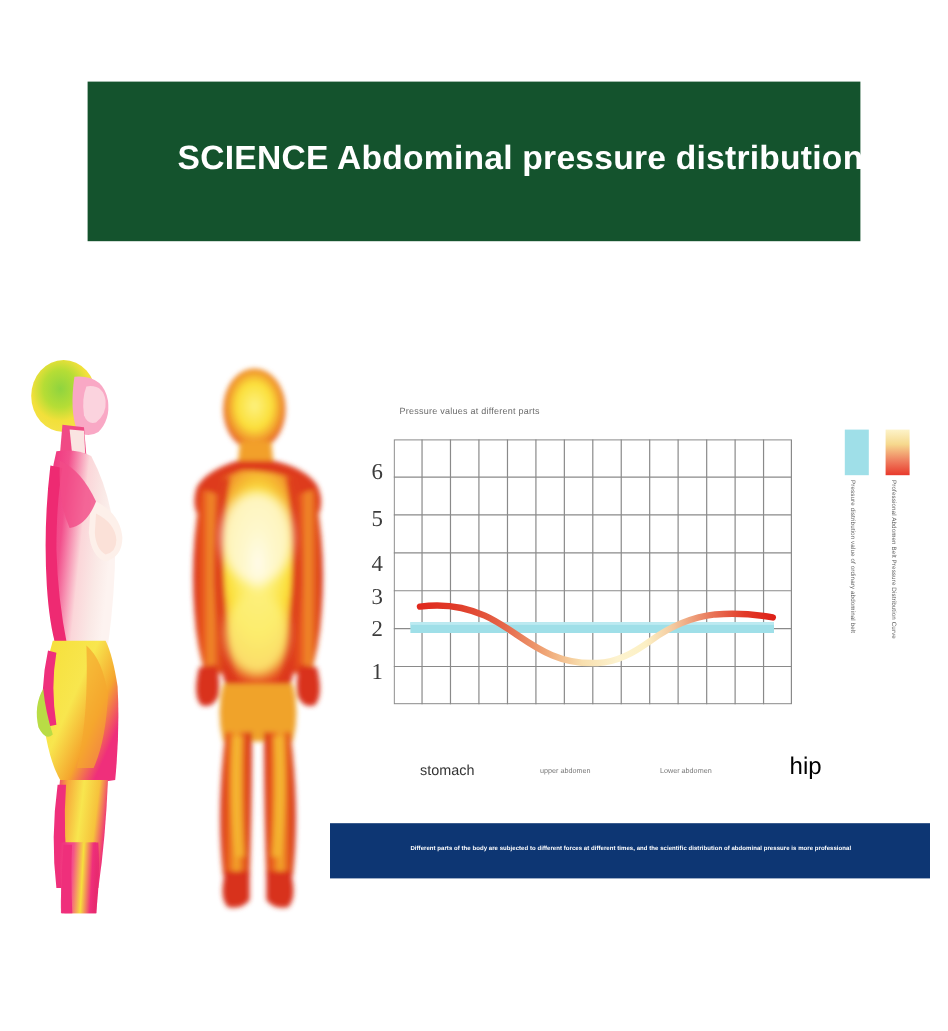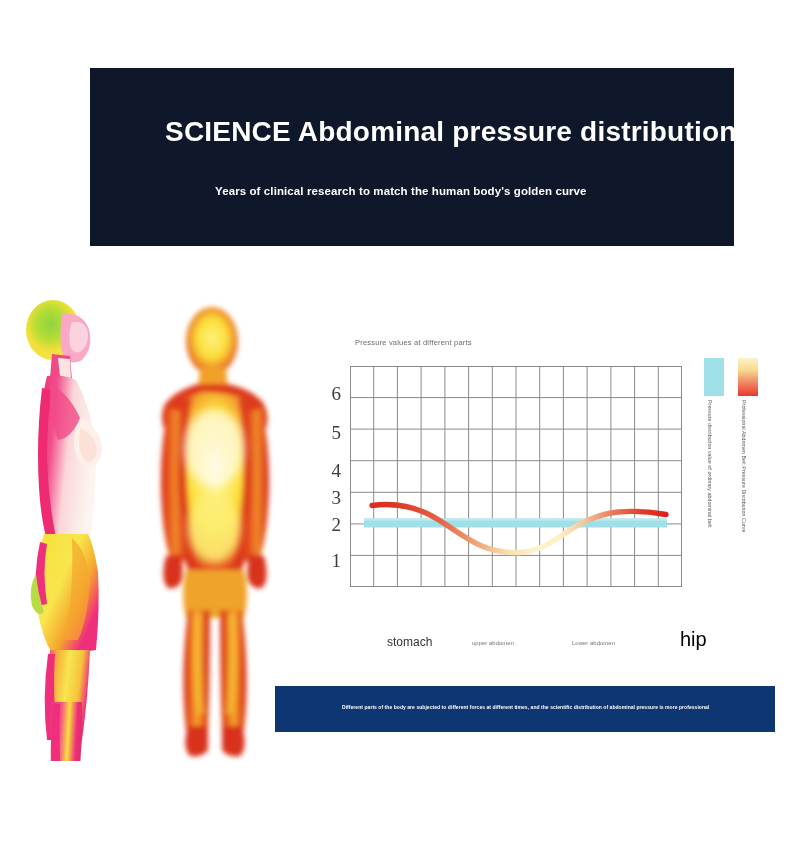--- a/index.html
+++ b/index.html
@@ -8,22 +8,22 @@
   body {
     width:790px; height:859px;
     background:#ffffff;
     font-family:"Liberation Sans", sans-serif;
     position:relative;
     overflow:hidden;
   }
 
   
   #header-banner {
-    position:absolute; left:90px; top:68px; width:644px; height:178px;
-    background:#0f172a;
+    position:absolute; left:73px; top:68px; width:644px; height:133px;
+    background:#14532d;
   }
   #header-title {
     position:absolute; left:75px; top:48px;
     color:#ffffff;
     font-size:28px; font-weight:bold;
     letter-spacing:0.2px;
     white-space:nowrap;
   }
   #header-subtitle {
     position:absolute; left:125px; top:117px;
@@ -34,21 +34,21 @@
   }
 
   
   .thermal { position:absolute; }
 
   #thermal-side  { left:20px;  top:288px; width:118px; height:473px; }
   #thermal-front { left:150px; top:288px; width:140px; height:475px; }
 
   
   #chart-panel {
-    position:absolute; left:322px; top:330px; width:400px; height:295px;
+    position:absolute; left:300px; top:330px; width:400px; height:295px;
   }
   #chart-title {
     position:absolute; left:33px; top:8px;
     font-size:7.5px; color:#6a6a6a; letter-spacing:0.2px;
     white-space:nowrap;
   }
   #plot-area {
     position:absolute; left:28px; top:36px; width:332px; height:221px;
   }
   #grid-svg { position:absolute; left:0; top:0; }
@@ -58,21 +58,21 @@
   .ytick {
     position:absolute;
     font-size:19px; color:#3c3c3c;
     font-family:"Liberation Serif", serif;
     text-align:right; width:22px;
     line-height:1;
   }
 
   
   .xlabel { position:absolute; color:#4a4a4a; white-space:nowrap; }
-  #xlabel-0 { left:22px;  top:269px; font-size:12px; color:#333;margin-left:15px; }
+  #xlabel-0 { left:22px;  top:269px; font-size:12px; color:#333; }
   #xlabel-1 { left:122px; top:274px; font-size:6px;  color:#777; }
   #xlabel-2 { left:222px; top:274px; font-size:6px;  color:#777; }
   #xlabel-3 { left:330px; top:262px; font-size:20px; color:#000000; }
 
   
   #legend { position:absolute; left:700px; top:358px; width:70px; height:250px; }
   .legend-entry { position:absolute; top:0; }
   #legend-entry-0 { left:4px; }
   #legend-entry-1 { left:38px; }
   .legend-swatch { width:20px; height:38px; }
@@ -94,21 +94,20 @@
     position:absolute; left:67px; top:18px; right:10px;
     color:#ffffff; font-size:5px; font-weight:bold;
     letter-spacing:0.05px; white-space:nowrap;
   }
 </style>
 </head>
 <body>
 
 <div id="header-banner">
   <div id="header-title">SCIENCE Abdominal pressure distribution</div>
-  <div id="header-subtitle">Years of clinical research to match the human body's golden curve</div>
 </div>
 
 <div class="thermal" id="thermal-side">
   <svg width="118" height="473" viewBox="0 0 118 473">
     <defs>
       <radialGradient id="headG" cx="45%" cy="40%" r="62%">
         <stop offset="0%" stop-color="#8fd43f"></stop>
         <stop offset="42%" stop-color="#b6dd35"></stop>
         <stop offset="72%" stop-color="#f2e03a"></stop>
         <stop offset="100%" stop-color="#f5e24a"></stop>

